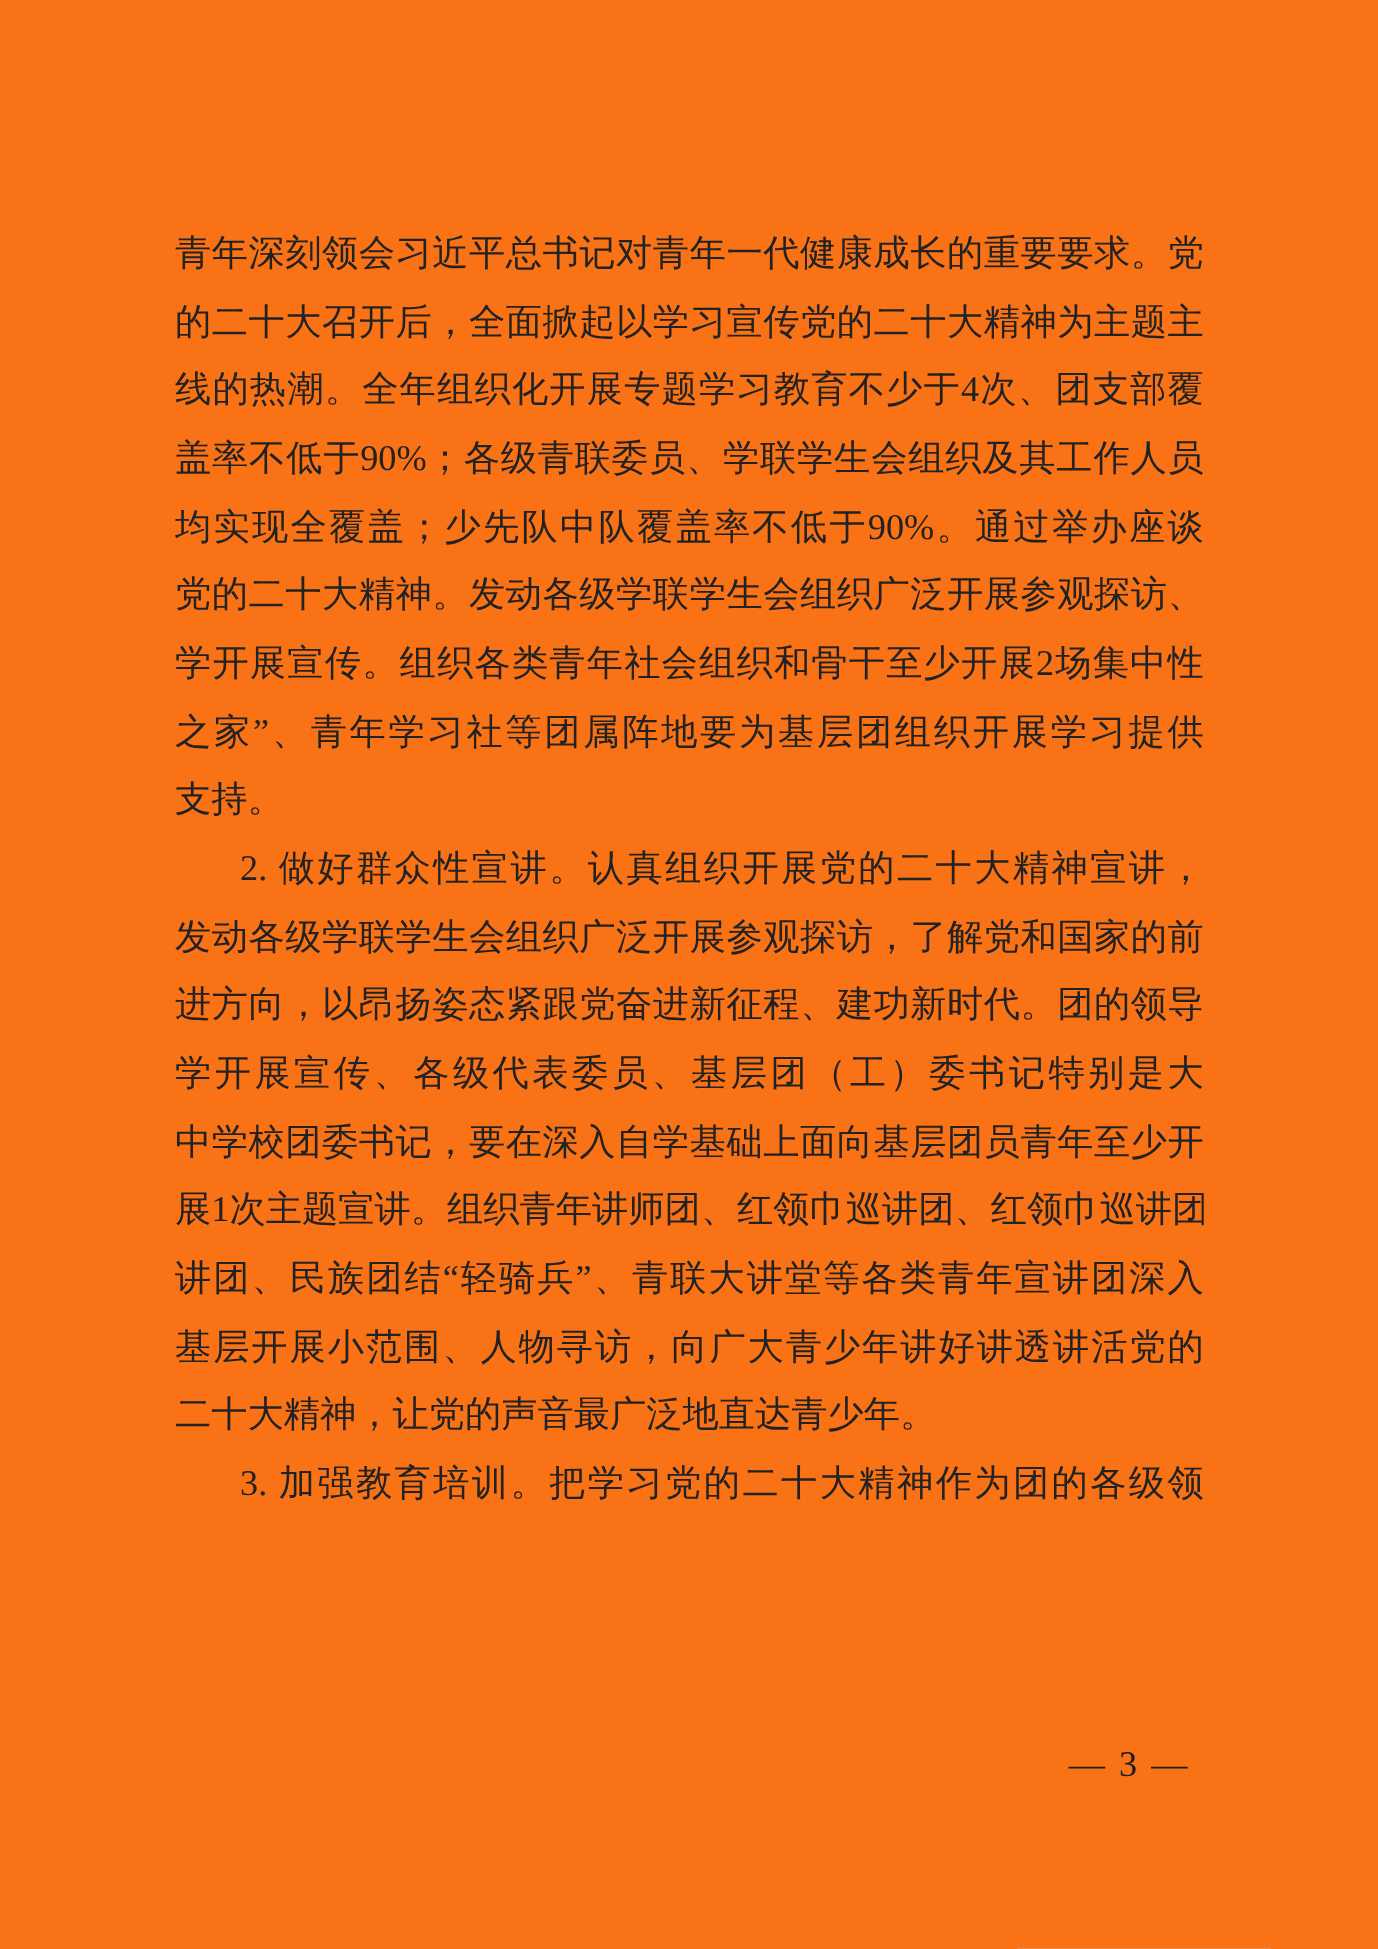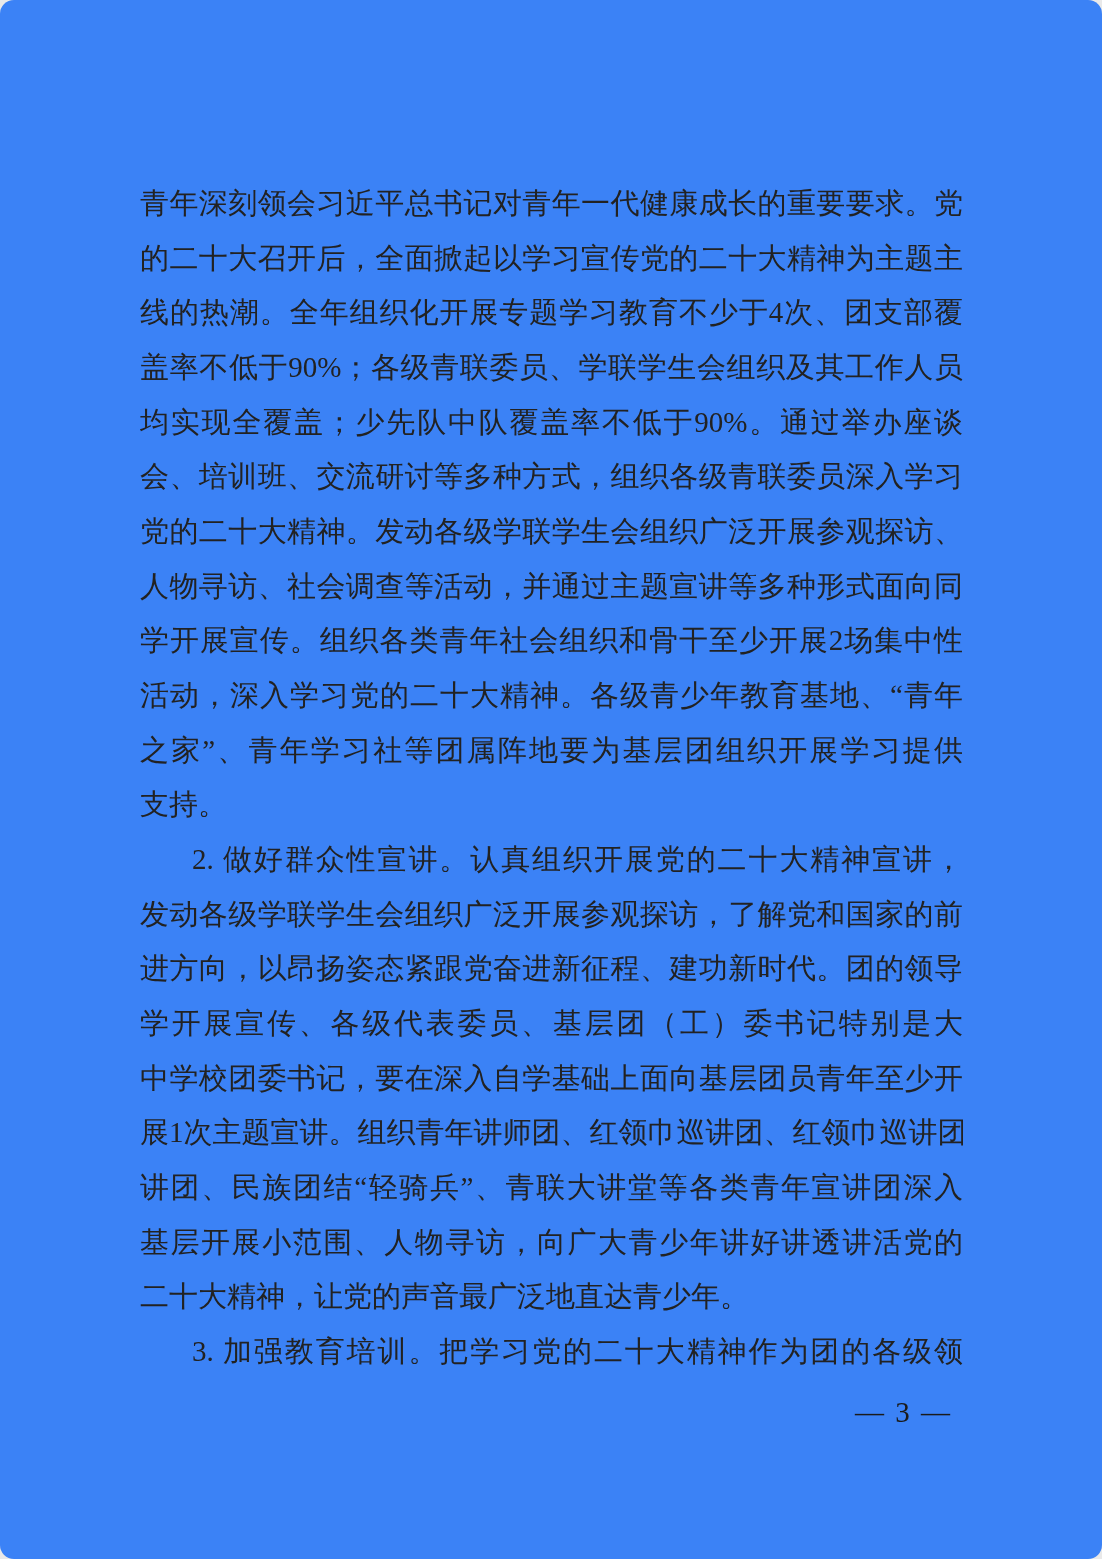--- a/index.html
+++ b/index.html
@@ -50,32 +50,29 @@
     right: 150px;
     font-size: 29px;
     line-height: 40px;
     letter-spacing: 2px;
     color: #1b1b1b;
   }
 </style>
 </head>
 <body>
 
-<div class="page" style="background: #3b82f6; color: rgb(34, 34, 34); border-radius: 14px;">
+<div class="page" style="background: #f97316; color: rgb(34, 34, 34);">
   <div class="doc">
       <div class="line justify"><span class="seg">青年深刻领会习近平总书记对青年一代健康成长的重要要求。党</span></div>
       <div class="line justify"><span class="seg">的二十大召开后，全面掀起以学习宣传党的二十大精神为主题主</span></div>
       <div class="line justify"><span class="seg">线的热潮。全年组织化开展专题学习教育不少于4次、团支部覆</span></div>
       <div class="line justify"><span class="seg">盖率不低于90%；各级青联委员、学联学生会组织及其工作人员</span></div>
       <div class="line justify"><span class="seg">均实现全覆盖；少先队中队覆盖率不低于90%。通过举办座谈</span></div>
-      <div class="line justify"><span class="seg">会、培训班、交流研讨等多种方式，组织各级青联委员深入学习</span></div>
       <div class="line justify"><span class="seg">党的二十大精神。发动各级学联学生会组织广泛开展参观探访、</span></div>
-      <div class="line justify"><span class="seg">人物寻访、社会调查等活动，并通过主题宣讲等多种形式面向同</span></div>
       <div class="line justify"><span class="seg">学开展宣传。组织各类青年社会组织和骨干至少开展2场集中性</span></div>
-      <div class="line justify"><span class="seg">活动，深入学习党的二十大精神。各级青少年教育基地、“青年</span></div>
       <div class="line justify"><span class="seg">之家”、青年学习社等团属阵地要为基层团组织开展学习提供</span></div>
       <div class="line"><span class="seg">支持。</span></div>
       <div class="line justify indent"><span class="seg bold">2. 做好群众性宣讲。</span><span class="seg">认真组织开展党的二十大精神宣讲，</span></div>
       <div class="line justify"><span class="seg">发动各级学联学生会组织广泛开展参观探访，了解党和国家的前</span></div>
       <div class="line justify"><span class="seg">进方向，以昂扬姿态紧跟党奋进新征程、建功新时代。团的领导</span></div>
       <div class="line justify"><span class="seg">学开展宣传、各级代表委员、基层团（工）委书记特别是大</span></div>
       <div class="line justify"><span class="seg">中学校团委书记，要在深入自学基础上面向基层团员青年至少开</span></div>
       <div class="line justify"><span class="seg">展1次主题宣讲。组织青年讲师团、红领巾巡讲团、红领巾巡讲团</span></div>
       <div class="line justify"><span class="seg">讲团、民族团结“轻骑兵”、青联大讲堂等各类青年宣讲团深入</span></div>
       <div class="line justify"><span class="seg">基层开展小范围、人物寻访，向广大青少年讲好讲透讲活党的</span></div>

